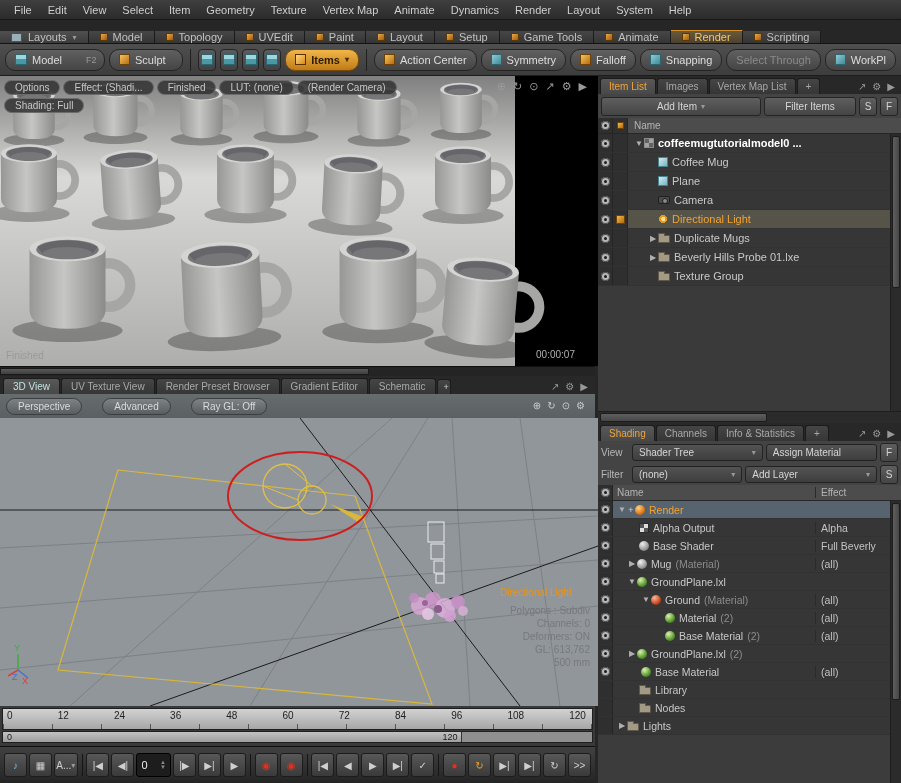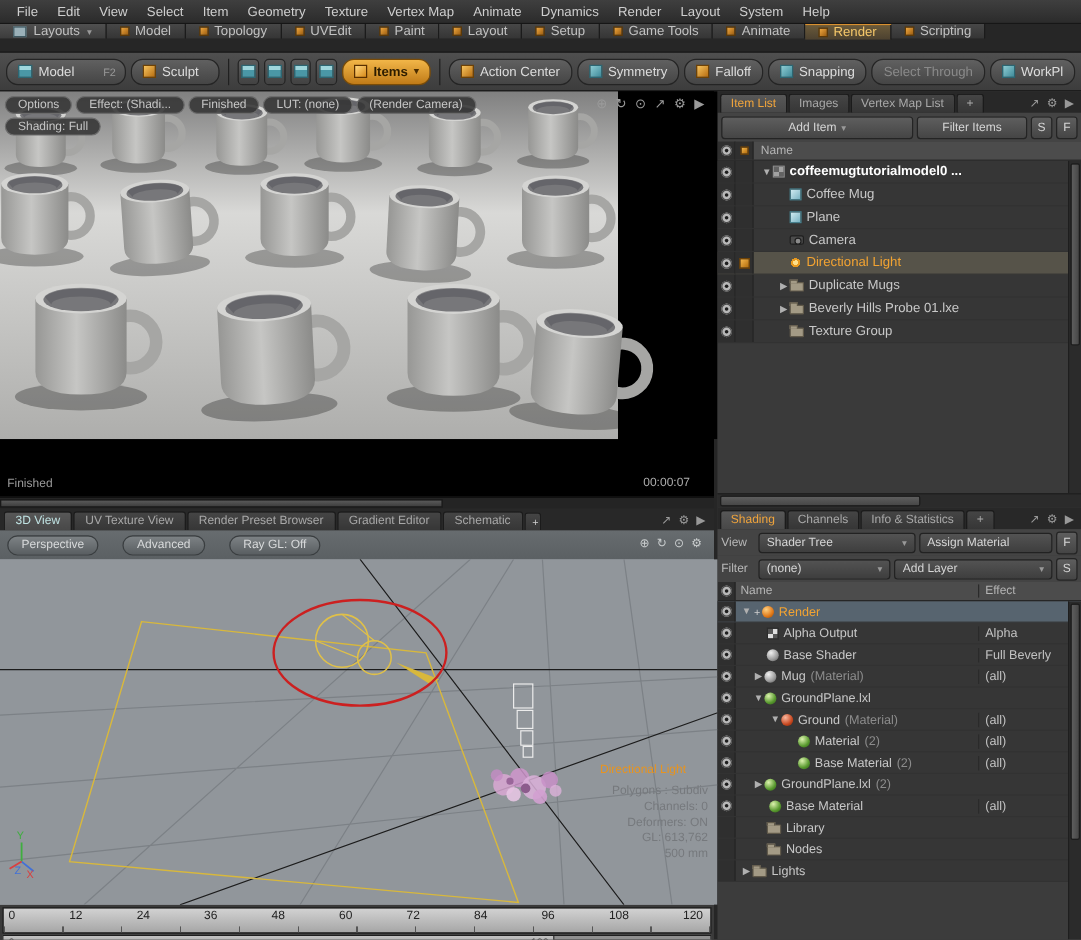--- a/index.html
+++ b/index.html
@@ -6,21 +6,21 @@
 html,body{width:901px;height:783px;overflow:hidden;background:#4a4a4a;
   font-family:"Liberation Sans",sans-serif;font-size:11px;color:#c8c8c8}
 .app{width:901px;height:783px;display:flex;flex-direction:column;background:#3a3a3a}
 
 
 .menubar{height:20px;background:linear-gradient(#3f3f3f,#2b2b2b);border-bottom:1px solid #161616;
   display:flex;align-items:center;padding:0 6px}
 .menu{padding:2px 8px;color:#cfcfcf;cursor:default;white-space:nowrap}
 
 
-.layoutbar{height:24px;background:#262626;display:flex;align-items:flex-start;border-bottom:1px solid #141414;overflow:hidden}
+.layoutbar{height:24px;background:#262626;display:flex;align-items:flex-end;border-bottom:1px solid #141414;overflow:hidden}
 .ltab{display:flex;align-items:center;gap:5px;padding:0 11px;background:linear-gradient(#474747,#353535);
   border-right:1px solid #1b1b1b;color:#c2c2c2;white-space:nowrap}
 .ltab .mark{width:8px;height:8px;background:linear-gradient(135deg,#f0a840,#9a5c10);border:1px solid #5a3808;flex:none}
 .ltab.home{background:linear-gradient(#505050,#3c3c3c);gap:6px}
 .ltab.active{background:linear-gradient(#6a5a3a,#4c4130);color:#f5c76a;border-top:1px solid #d89030}
 .homeicon{width:11px;height:9px;background:#9ab0b8;border:1px solid #3e5860;position:relative}
 .dd{font-size:8px;color:#999}
 
 
 .toolrow{height:32px;background:linear-gradient(#4f4f4f,#3d3d3d);border-bottom:1px solid #1d1d1d;
@@ -36,21 +36,21 @@
 .vsep{width:1px;height:22px;background:#202020;margin:0 3px;flex:none}
 .iconbtn{width:24px;height:22px;border-radius:4px;background:linear-gradient(#5c5c5c,#424242);
   border:1px solid #242424;display:flex;align-items:center;justify-content:center}
 
 
 .main{flex:1;display:flex;min-height:0}
 .leftcol{width:598px;display:flex;flex-direction:column;border-right:3px solid #262626}
 .rightcol{flex:1;display:flex;flex-direction:column;min-width:0}
 
 
-.rview{height:338px;background:#000;position:relative;flex:none}
+.rview{height:290px;background:#000;position:relative;flex:none}
 .rview svg{display:block}
 .rv-pills{position:absolute;top:4px;left:4px;width:430px;display:flex;flex-wrap:wrap;gap:3px}
 .pill{background:rgba(52,52,52,.88);border:1px solid #6c6c6c;border-radius:9px;padding:1px 10px;
   color:#c6c6c6;font-size:10px;white-space:nowrap}
 .rv-icons{position:absolute;top:4px;right:8px;display:flex;gap:7px;color:#9a9a9a;font-size:11px}
 .rv-status{position:absolute;bottom:5px;left:6px;color:#9a9a9a;font-size:10px}
 .rv-time{position:absolute;bottom:6px;right:20px;color:#b0b0b0;font-size:10px}
 .rv-scroll{height:10px;background:#242424;border-top:1px solid #101010;position:relative;flex:none}
 .rv-scroll .thumb{position:absolute;left:0;top:1px;height:7px;width:62%;background:linear-gradient(#5a5a5a,#3e3e3e);border:1px solid #191919}
 

